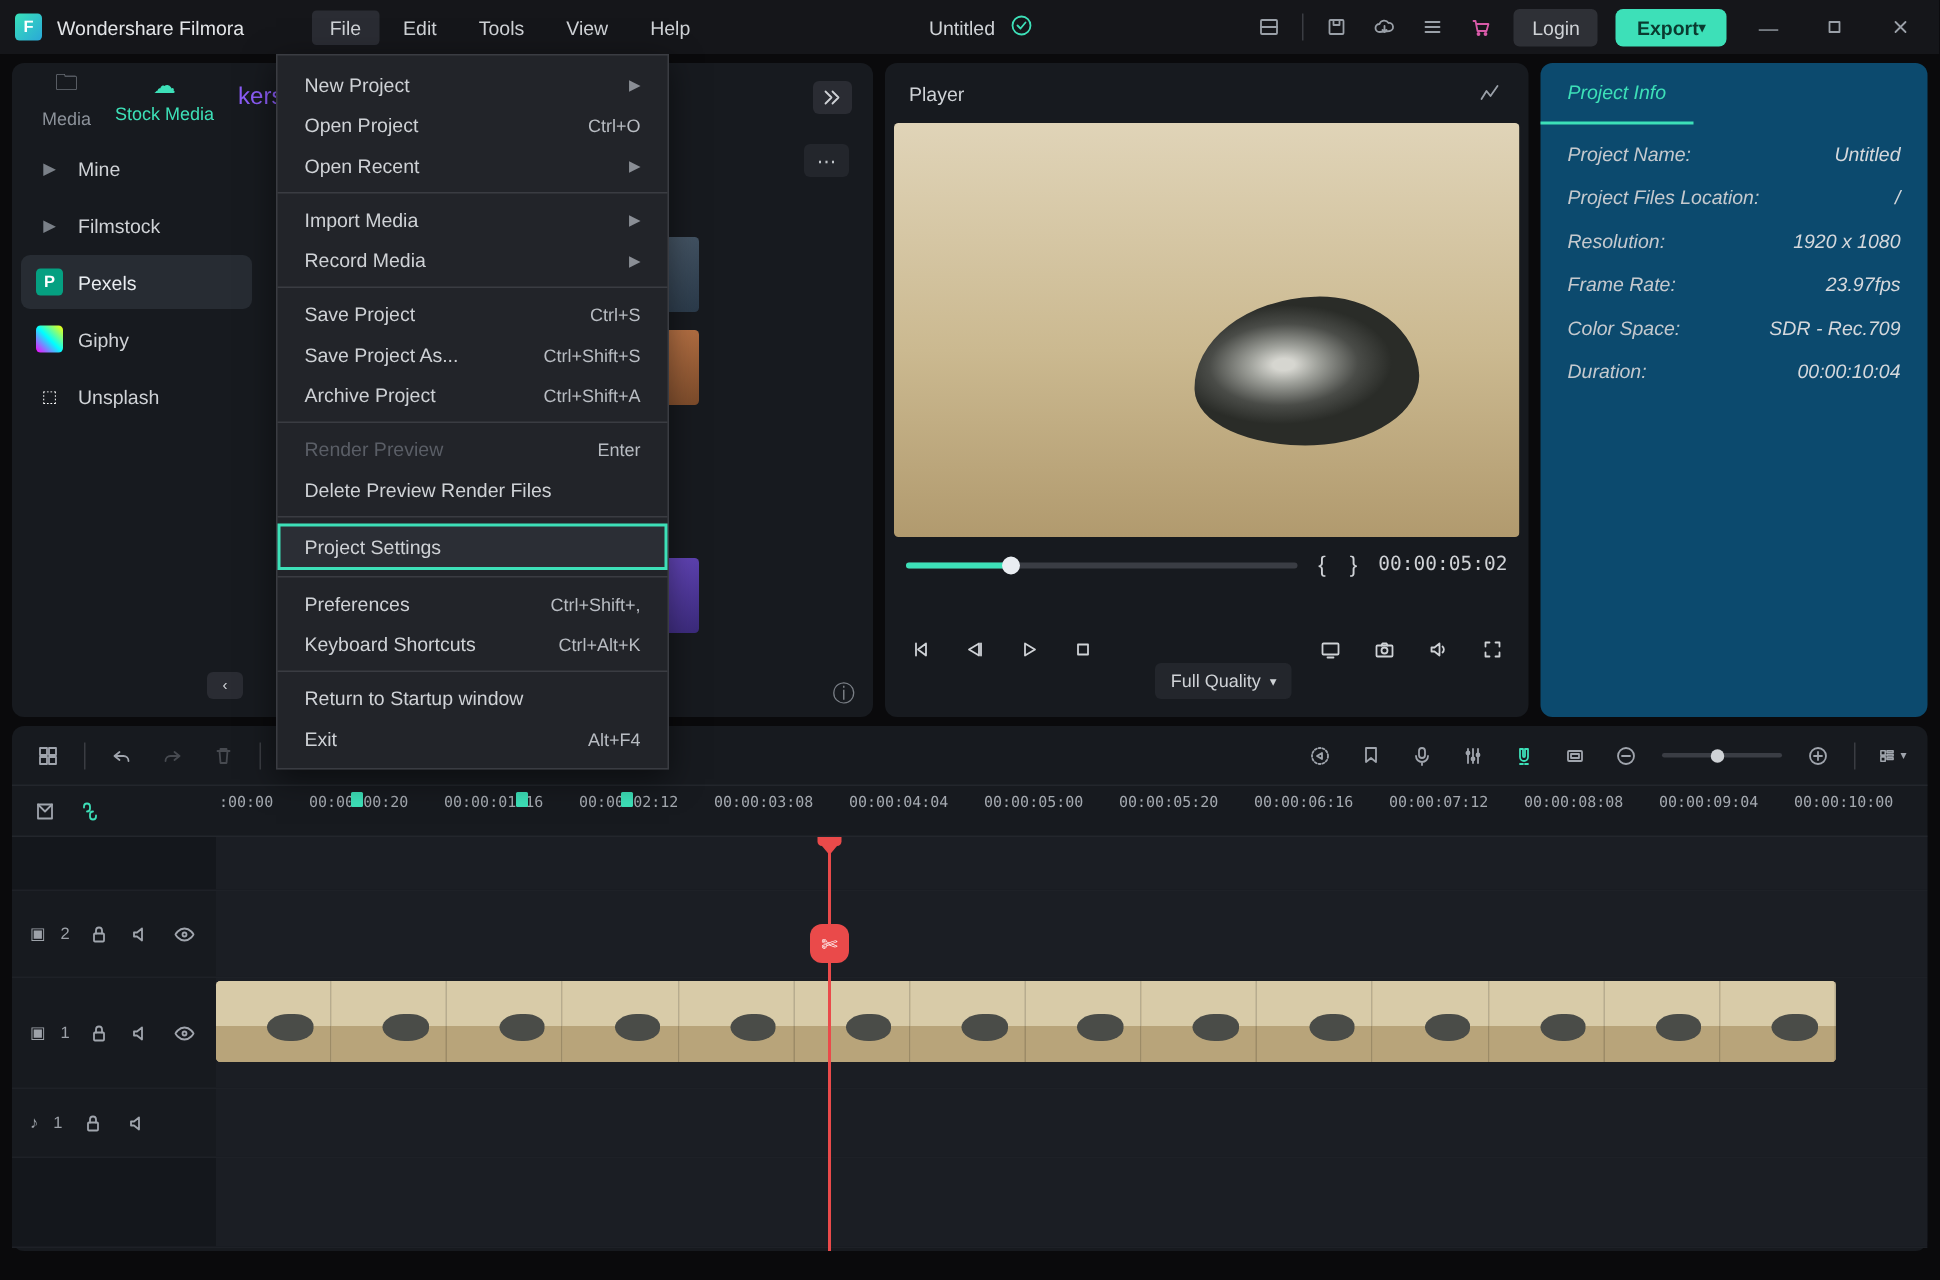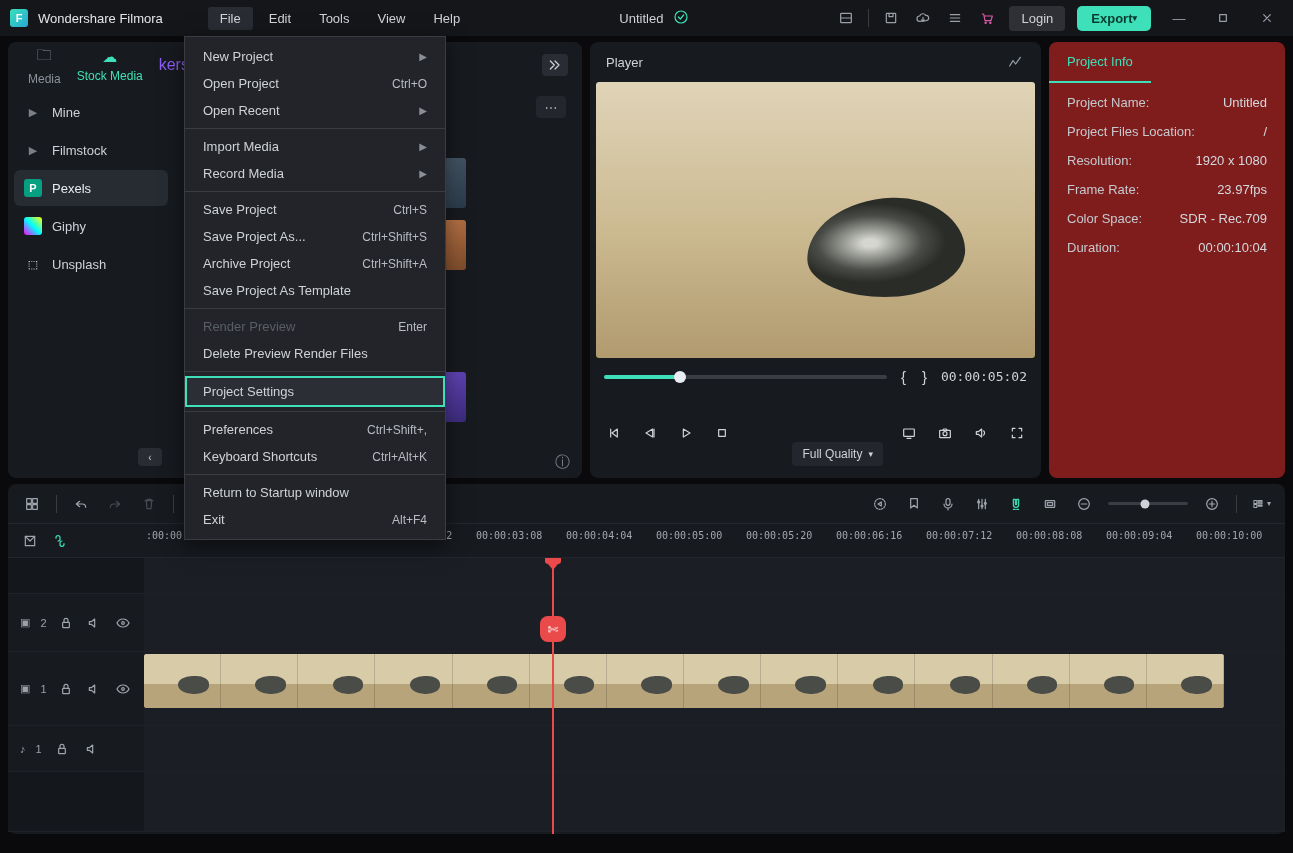--- a/index.html
+++ b/index.html
@@ -65,21 +65,21 @@
 .seek-fill { position:absolute; left:0; top:0; height:100%; width:27%; background:#3de0b8; border-radius:2px; }
 .seek-thumb { position:absolute; left:27%; top:50%; transform:translate(-50%,-50%); width:12px; height:12px; border-radius:50%; background:#e9edf1; }
 .brackets { display:flex; gap:16px; color:#cfd2d6; font-size:15px;}
 .time-disp { font-family: monospace; font-size:13px; }
 .transport-row { display:flex;align-items:center;gap:16px; }
 .transport-row .spacer { flex:1; }
 .quality-sel { background:#23262c; padding:5px 10px; border-radius:4px; display:flex;align-items:center;gap:6px;cursor:pointer;font-size:12px;margin-top:43px; }
 .ctrl-icon { color:#cfd2d6; cursor:pointer; display:flex;align-items:center;justify-content:center; width:20px; }
 
 
-.info-panel { width: 236px; background: #7f1d1d; border-radius: 8px; }
+.info-panel { width: 258px; background: #0c4a6e; border-radius: 8px; font-style: italic; }
 .info-tab { display:inline-block; padding: 12px 18px; color:#3de0b8; border-bottom: 2px solid #3de0b8; font-size:13px; }
 .info-body { padding: 12px 18px; display:flex;flex-direction:column;gap:14px; }
 .info-row { display:flex; }
 .info-row .k { flex:1; color:#c5c9ce; }
 .info-row .v { color:#d5d8dc; }
 
 
 .timeline-panel { margin: 0 8px 8px; background: #171a1f; border-radius: 8px; height: 350px; display:flex;flex-direction:column; position:relative; }
 .tl-toolbar { height: 40px; display:flex;align-items:center;padding:0 14px;gap:14px; border-bottom:1px solid #23262c; }
 .tl-toolbar .spacer { flex:1; }
@@ -218,23 +218,20 @@
       <span class="dd-label">Save Project</span>
       <span class="dd-short">Ctrl+S</span>
     </div>
   <div class="dd-item">
       <span class="dd-label">Save Project As...</span>
       <span class="dd-short">Ctrl+Shift+S</span>
     </div>
   <div class="dd-item">
       <span class="dd-label">Archive Project</span>
       <span class="dd-short">Ctrl+Shift+A</span>
-    </div>
-  <div class="dd-item">
-      <span class="dd-label">Save Project As Template</span>
     </div>
   <div class="dd-sep"></div>
   <div class="dd-item disabled">
       <span class="dd-label">Render Preview</span>
       <span class="dd-short">Enter</span>
     </div>
   <div class="dd-item">
       <span class="dd-label">Delete Preview Render Files</span>
     </div>
   <div class="dd-sep"></div>

